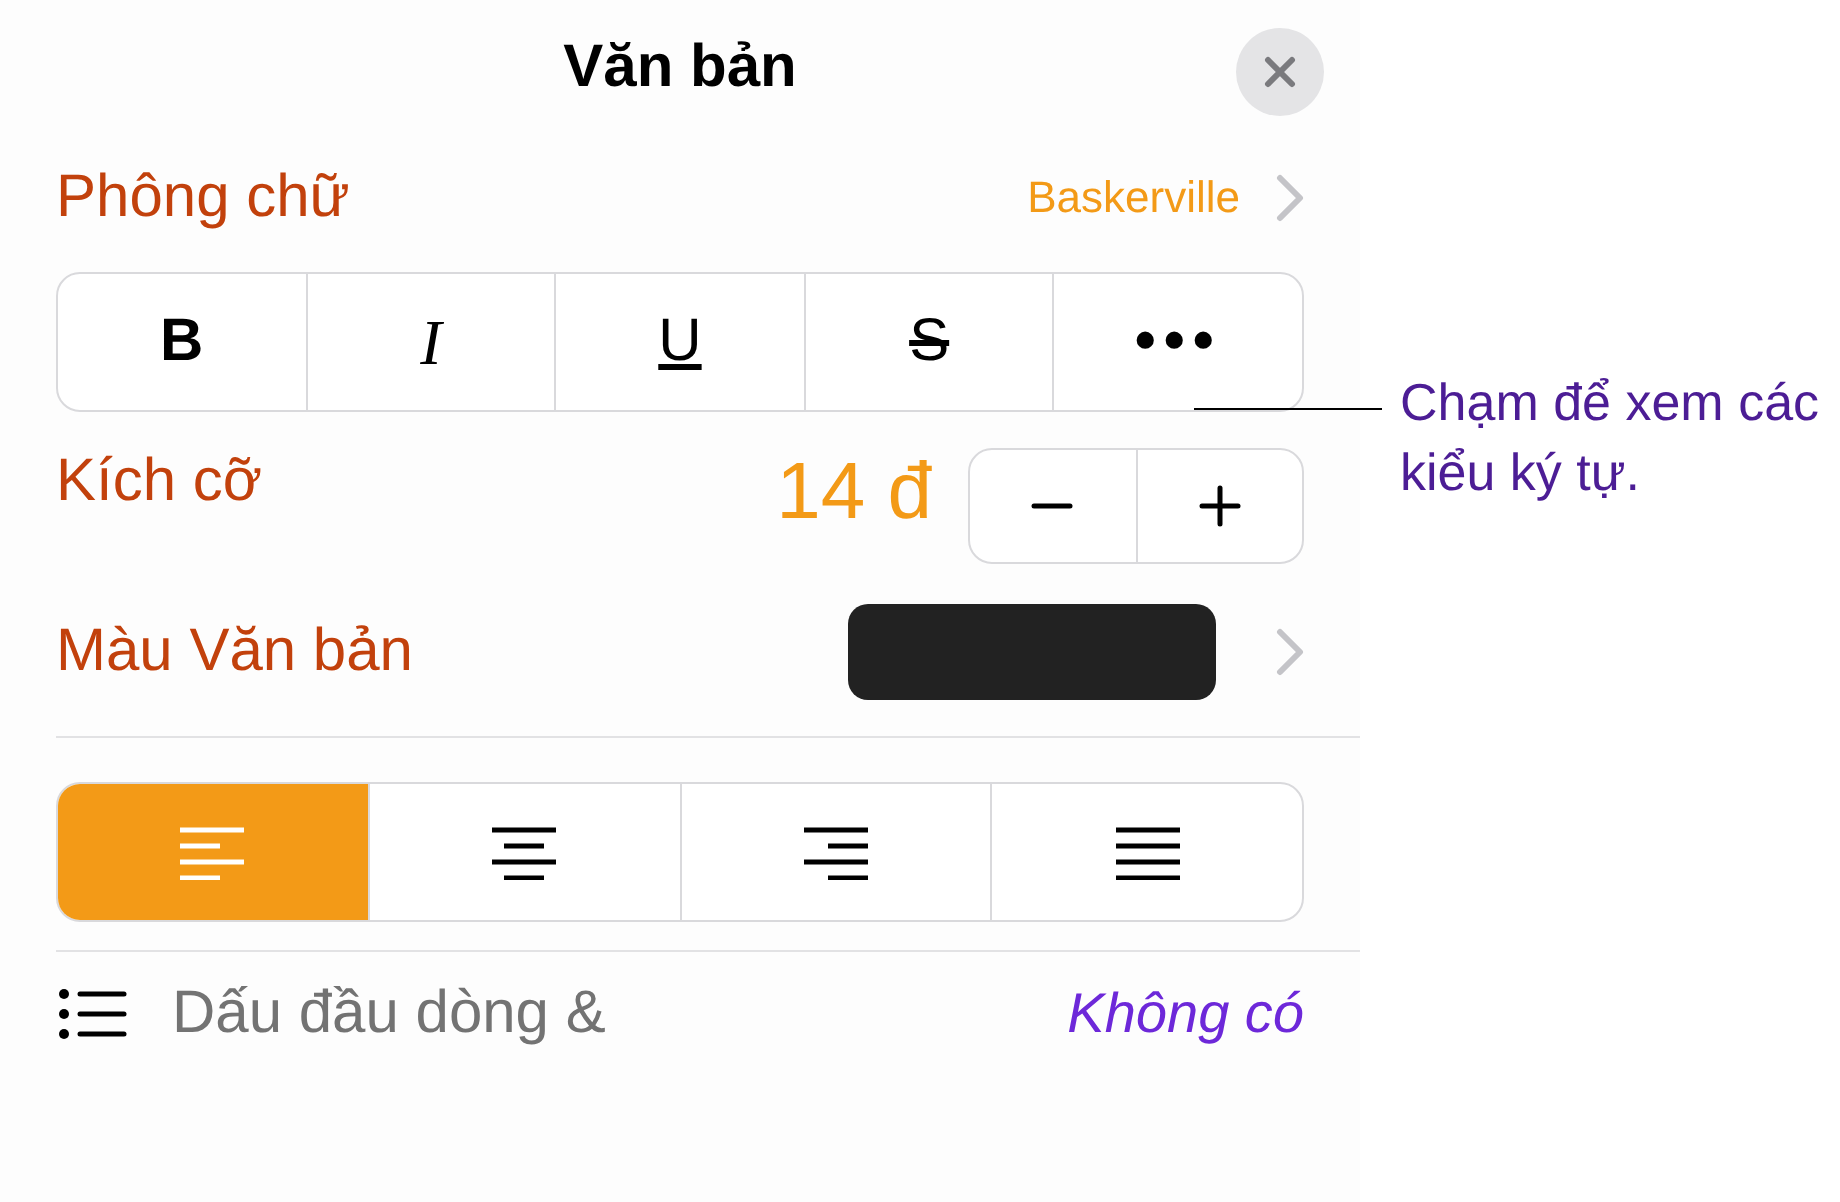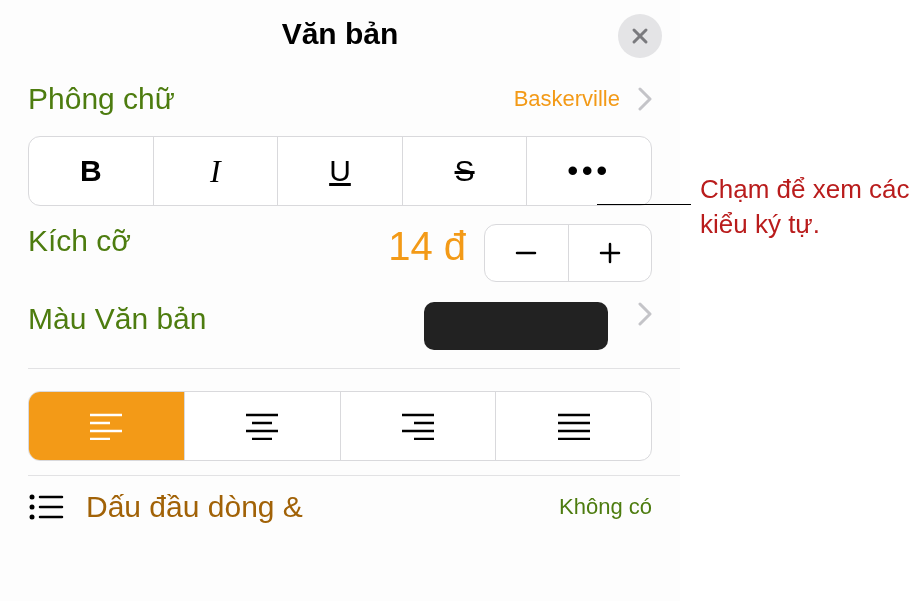--- a/index.html
+++ b/index.html
@@ -44,21 +44,21 @@
     }
     .close-btn svg { width: 20px; height: 20px; }
     .row {
       display: flex;
       align-items: center;
       padding: 0 28px;
       min-height: 62px;
     }
     .row-label {
       font-size: 30px;
-      color: #4d7c0f;
+      color: #c2410c;
       flex: 0 0 auto;
     }
     .row-spacer { flex: 1; }
     .row-value {
       font-size: 22px;
       color: #f39a17;
     }
     .chevron {
       width: 14px;
       height: 24px;
@@ -118,21 +118,21 @@
       align-items: center;
       justify-content: center;
       cursor: pointer;
       font-size: 36px;
       color: #000;
     }
     .stepper-btn:first-child { border-right: 1px solid #d9d9dc; }
     
     .color-row {
       display: flex;
-      align-items: flex-start;
+      align-items: center;
       padding: 6px 28px 18px 28px;
     }
     .color-swatch {
       width: 184px;
       height: 48px;
       background: #222;
       border-radius: 10px;
       cursor: pointer;
     }
     .color-chevron-wrap {
@@ -177,41 +177,42 @@
       padding: 14px 28px 0 28px;
     }
     .bullets-icon {
       width: 36px;
       height: 30px;
       margin-right: 22px;
       flex: 0 0 auto;
     }
     .bullets-label {
       font-size: 30px;
-      color: #a16207;
+      color: #737373;
     }
     .bullets-value {
-      font-size: 22px;
-      color: #4d7c0f;
+      font-size: 28px;
+      color: #6d28d9;
+      font-style: italic;
     }
     
     .callout-line {
       position: absolute;
       left: 597px;
       top: 204px;
       width: 94px;
       height: 1px;
       background: #000;
     }
     .callout-text {
       position: absolute;
       left: 700px;
-      top: 172px;
+      top: 184px;
       font-size: 26px;
-      color: #b91c1c;
+      color: #4c1d95;
       line-height: 1.35;
       width: 214px;
     }
   </style>
 </head>
 <body>
 
 <div class="panel">
 
   <div class="header">

